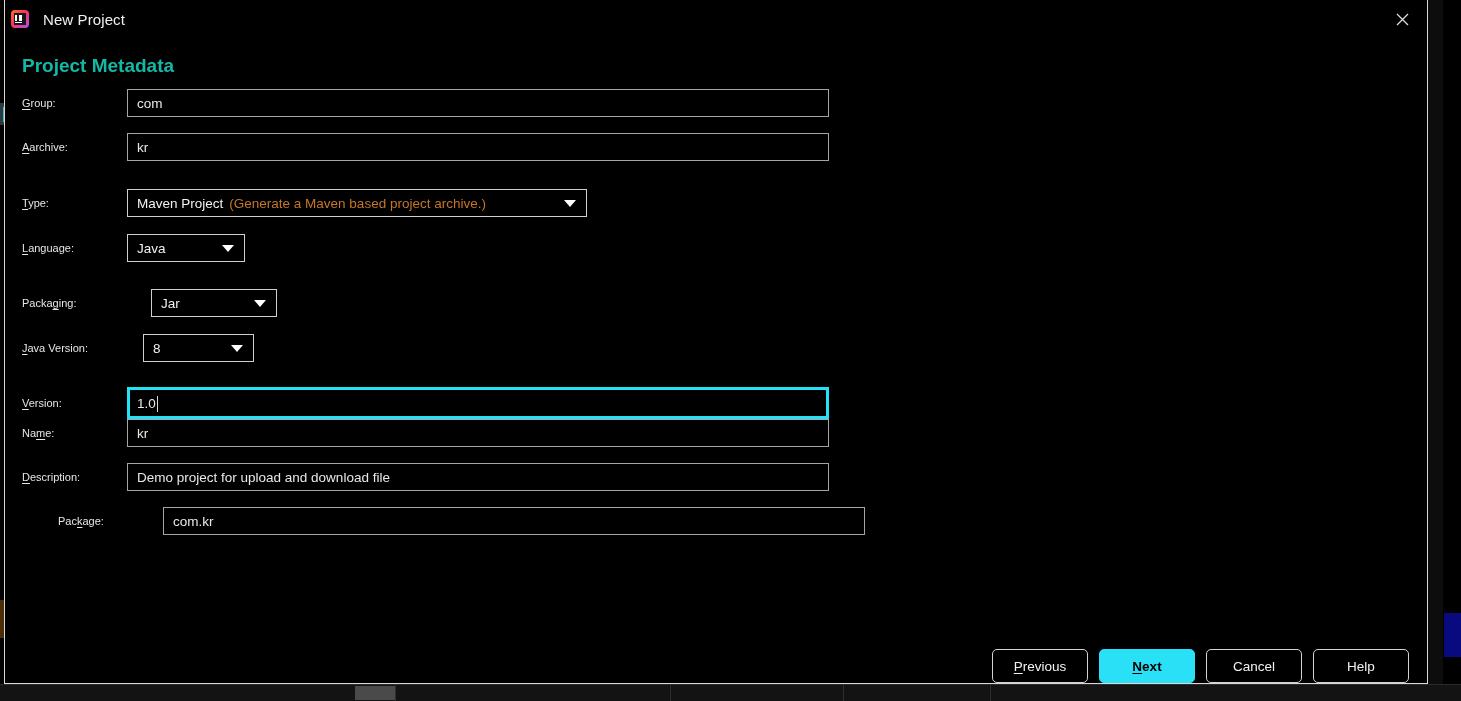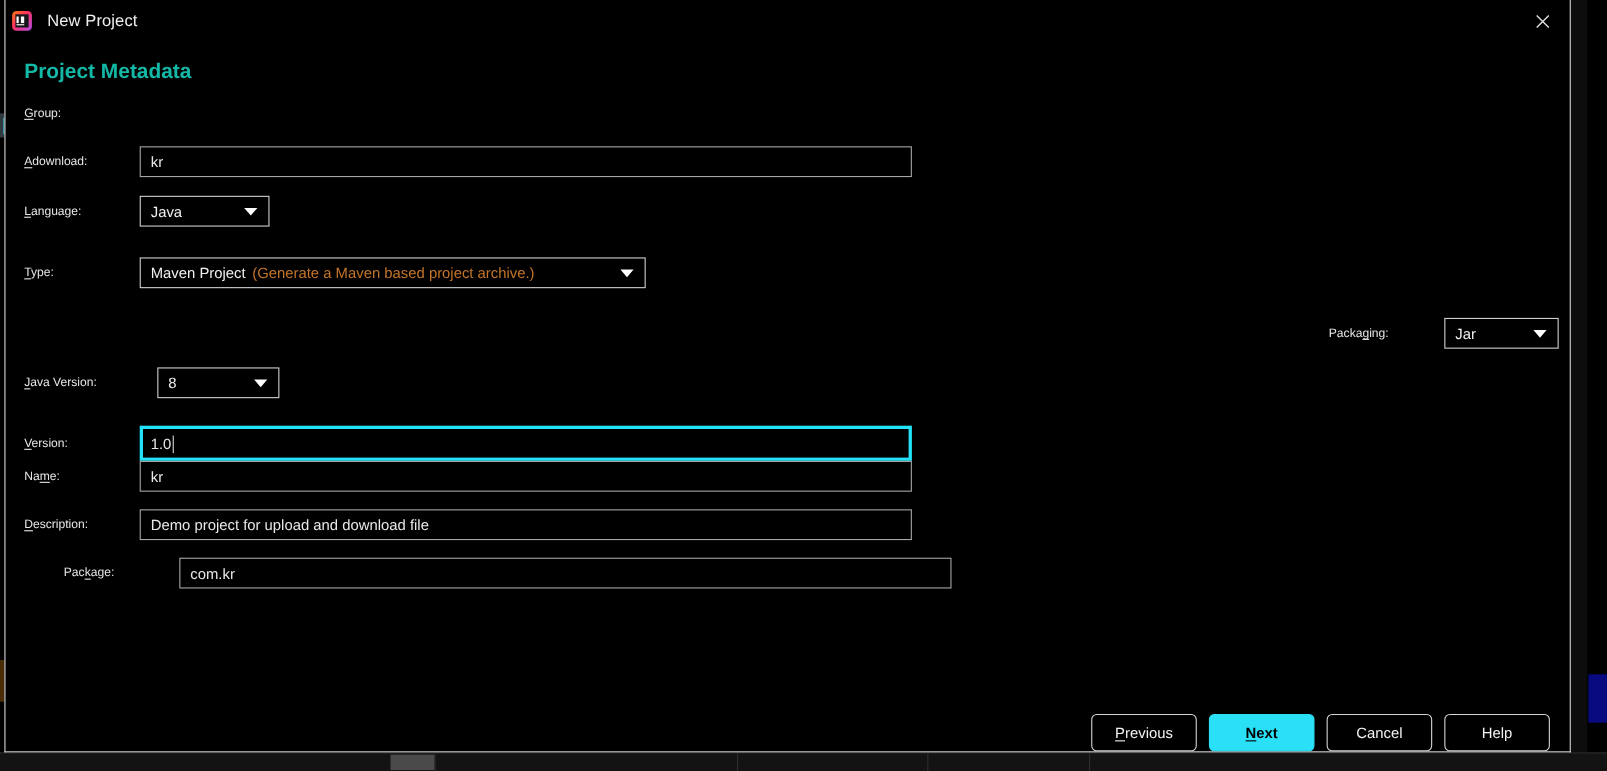--- a/index.html
+++ b/index.html
@@ -219,33 +219,33 @@
     right: 10px;
     top: 50%;
     margin-top: -3px;
     width: 0; height: 0;
     border-left: 6px solid transparent;
     border-right: 6px solid transparent;
     border-top: 7px solid #ffffff;
   }
   #combo-type { width: 460px; }
   #combo-language { width: 118px; }
-  #combo-packaging { width: 104px; }
+  #combo-packaging { width: 126px; margin-left: 24px; }
   #combo-javaversion { width: 111px; }
   .combo .hint {
     color: #c4762a;
     margin-left: 6px;
   }
 
   
   #row-group      { margin-top: 0px;  }
   #row-artifact   { margin-top: 14px; }
   #row-type       { margin-top: 26px; }
   #row-language   { margin-top: 15px; }
-  #row-packaging  { margin-top: 25px; justify-content: flex-end; }
+  #row-packaging  { margin-top: 25px; }
   #row-javaversion{ margin-top: 15px; gap: 16px; }
   #row-version    { margin-top: 25px; }
   #row-name       { }
   #row-description{ margin-top: 14px; }
   #row-package    { margin-top: 14px; margin-left: 36px; }
 
   
   #button-bar {
     position: absolute;
     right: 18px;
@@ -316,46 +316,49 @@
       </svg>
     </div>
   </div>
 
   <div id="section-heading">Project Metadata</div>
 
   <div id="form">
 
     <div class="row" id="row-group">
       <div class="label"><span></span><span class="mn">G</span><span>roup:</span></div>
+      <div class="text-input">
+          <span>com</span>
+        </div>
     </div>
 
     <div class="row" id="row-artifact">
-      <div class="label"><span></span><span class="mn">A</span><span>download:</span></div>
+      <div class="label"><span></span><span class="mn">A</span><span>archive:</span></div>
       <div class="text-input">
           <span>kr</span>
         </div>
-    </div>
-
-    <div class="row" id="row-language">
-      <div class="label"><span></span><span class="mn">L</span><span>anguage:</span></div>
-      <div class="combo" id="combo-language">
-        <span>Java</span>
-        <span class="arrow"></span>
-      </div>
     </div>
 
     <div class="row" id="row-type">
       <div class="label"><span></span><span class="mn">T</span><span>ype:</span></div>
       <div class="combo" id="combo-type">
         <span>Maven Project</span>
         <span class="hint">(Generate a Maven based project archive.)</span>
         <span class="arrow"></span>
       </div>
     </div>
 
+    <div class="row" id="row-language">
+      <div class="label"><span></span><span class="mn">L</span><span>anguage:</span></div>
+      <div class="combo" id="combo-language">
+        <span>Java</span>
+        <span class="arrow"></span>
+      </div>
+    </div>
+
     <div class="row" id="row-packaging">
       <div class="label"><span>Packa</span><span class="mn">g</span><span>ing:</span></div>
       <div class="combo" id="combo-packaging">
         <span>Jar</span>
         <span class="arrow"></span>
       </div>
     </div>
 
     <div class="row" id="row-javaversion">
       <div class="label"><span></span><span class="mn">J</span><span>ava Version:</span></div>

